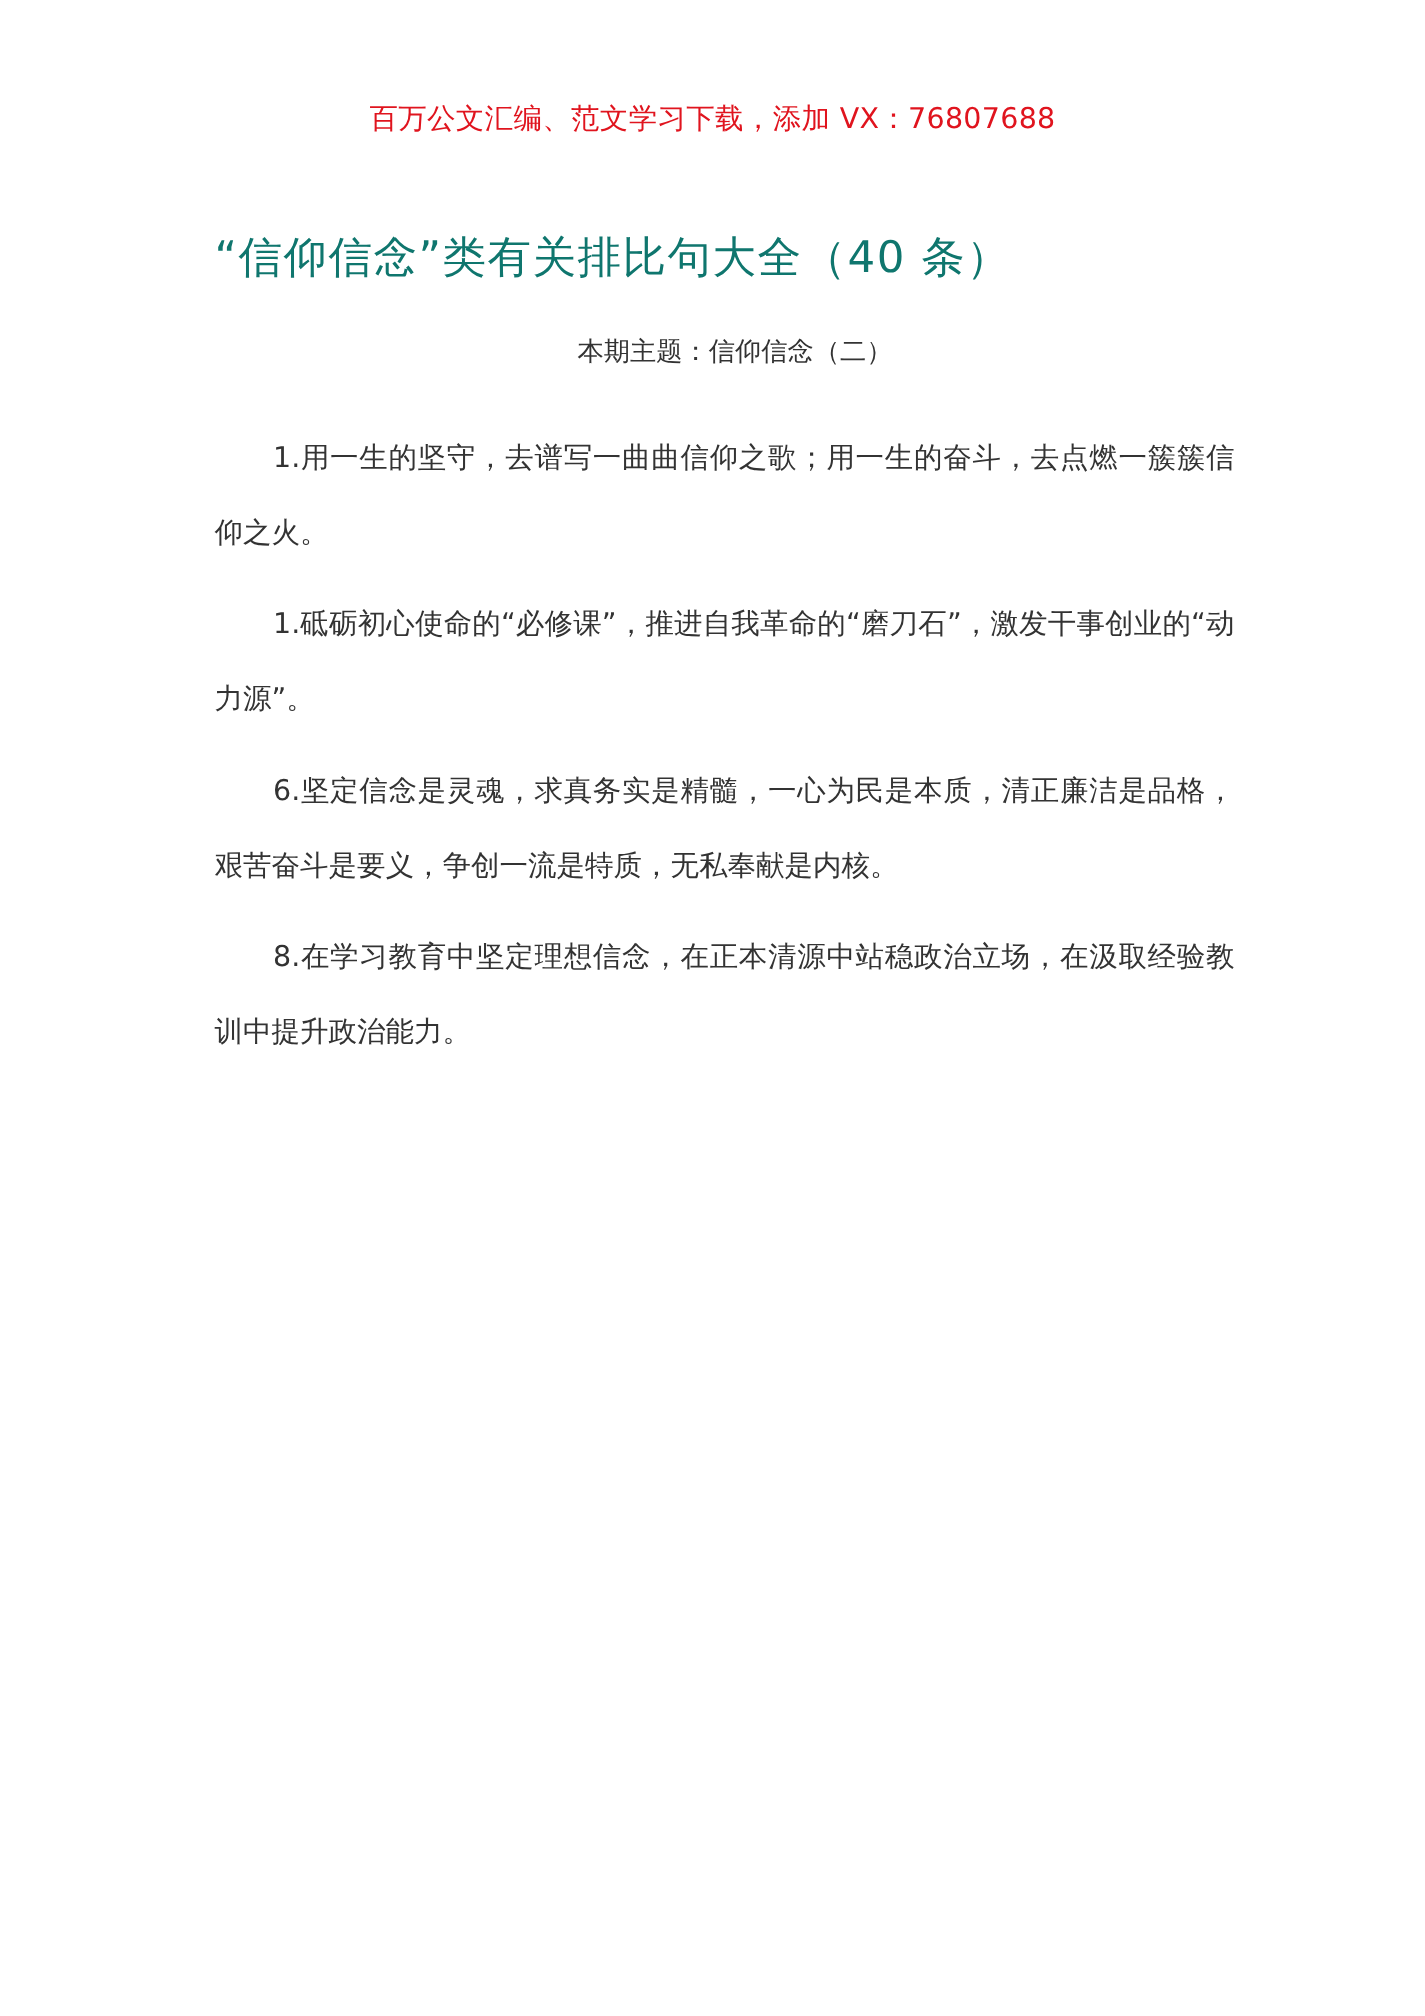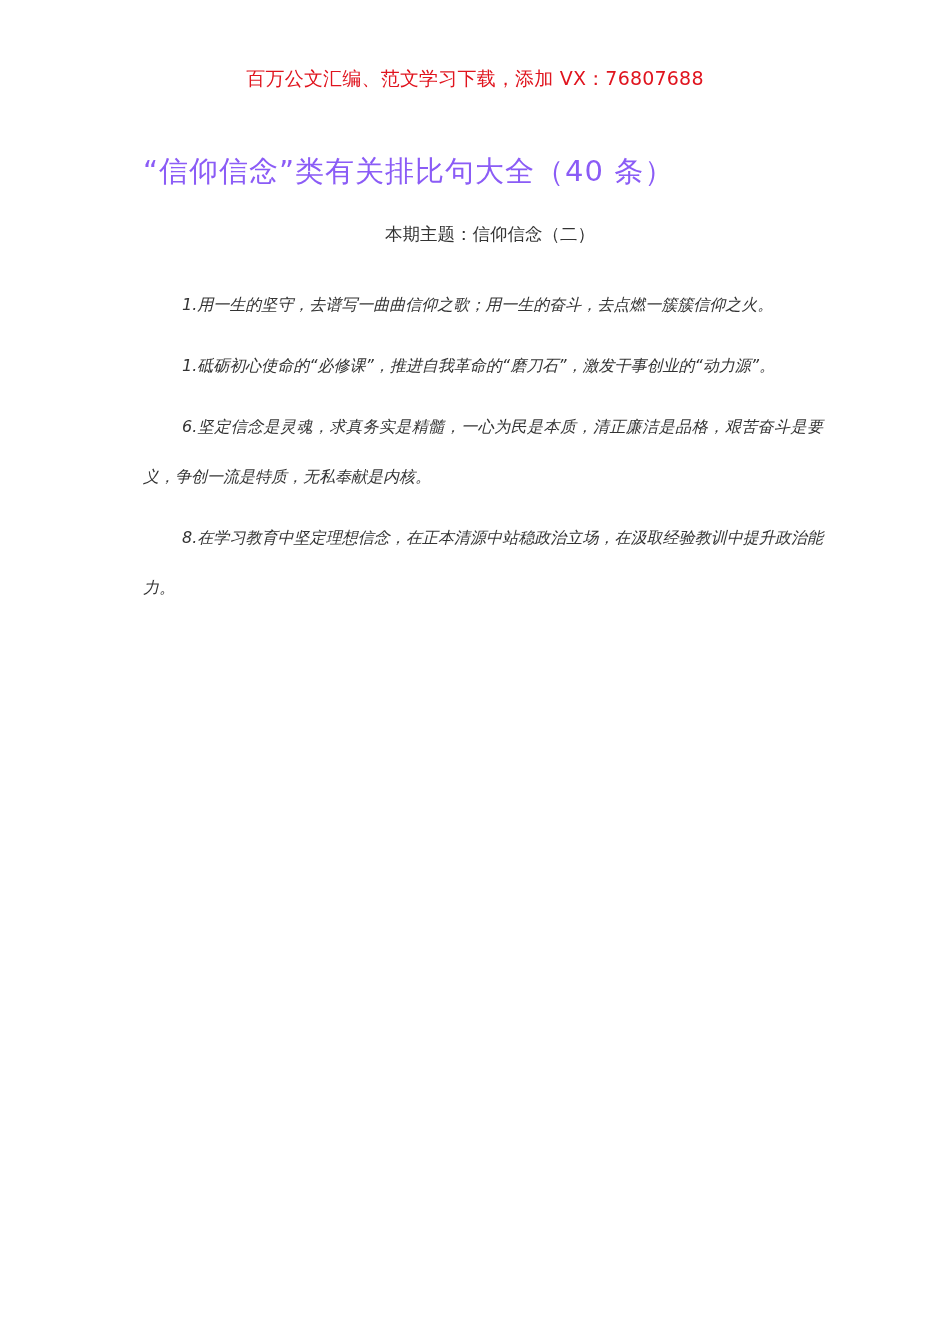--- a/index.html
+++ b/index.html
@@ -1,26 +1,26 @@
 <!DOCTYPE html>
 <html><head>
 <meta charset="utf-8">
 <style>
   html, body { margin: 0; padding: 0; background: #ffffff; }
   body { width: 950px; height: 1344px; position: relative; overflow: hidden;
          font-family: "DejaVu Sans", "Liberation Sans", sans-serif; color: #333333; }
   .header { position: absolute; top: 66px; left: 0; width: 950px; text-align: center;
             color: #e0141e; font-size: 19px; letter-spacing: 0.2px; }
-  .title { position: absolute; top: 152px; left: 143px; font-size: 29px; color: #8b5cf6;
+  .title { position: absolute; top: 152px; left: 143px; font-size: 29px; color: #0f766e;
            letter-spacing: 1px; }
   .subtitle { position: absolute; top: 222px; left: 0; width: 950px; text-align: center;
               font-size: 17.5px; font-weight: normal; color: #333333; padding-left: 30px; box-sizing: border-box; }
   .content { position: absolute; top: 280px; left: 143px; width: 680px; }
-  .para { font-size: 16px; line-height: 50px; margin: 0 0 11px 0; text-indent: 39px;
-          color: #333333; text-align: justify; word-break: break-all; font-style: italic; }
+  .para { font-size: 19px; line-height: 50px; margin: 0 0 11px 0; text-indent: 39px;
+          color: #333333; text-align: justify; word-break: break-all; }
 </style>
 </head>
 <body>
 
 <div class="header">百万公文汇编、范文学习下载，添加 VX：76807688</div>
 
 <div class="title">“信仰信念”类有关排比句大全（40 条）</div>
 
 <div class="subtitle">本期主题：信仰信念（二）</div>
 

